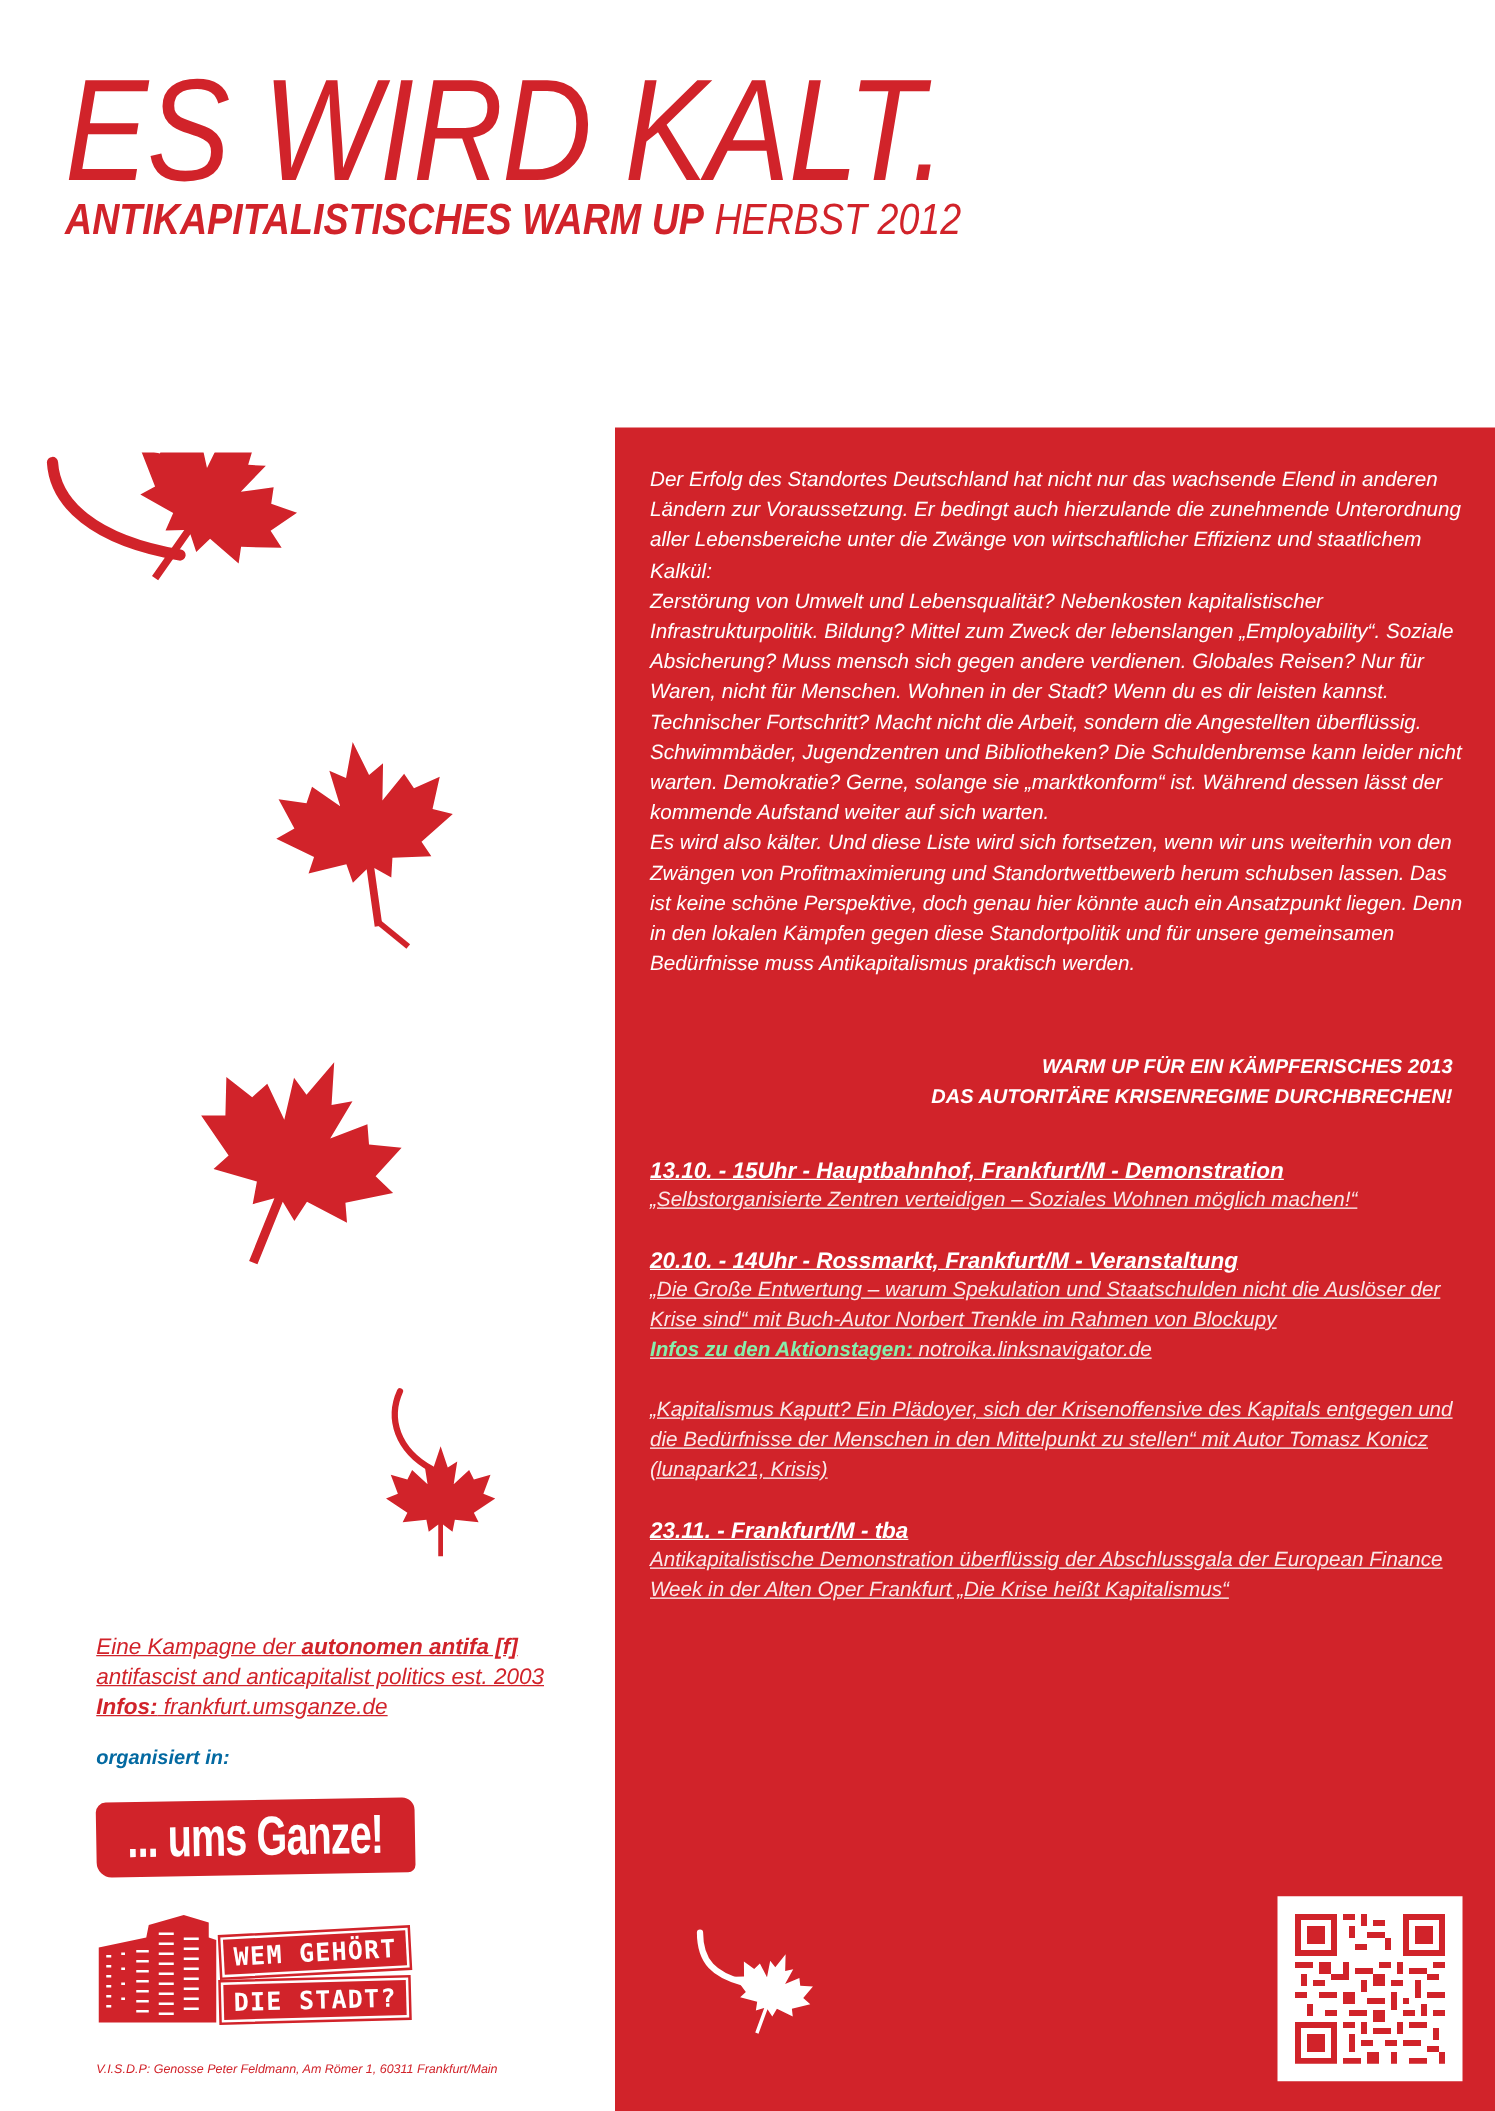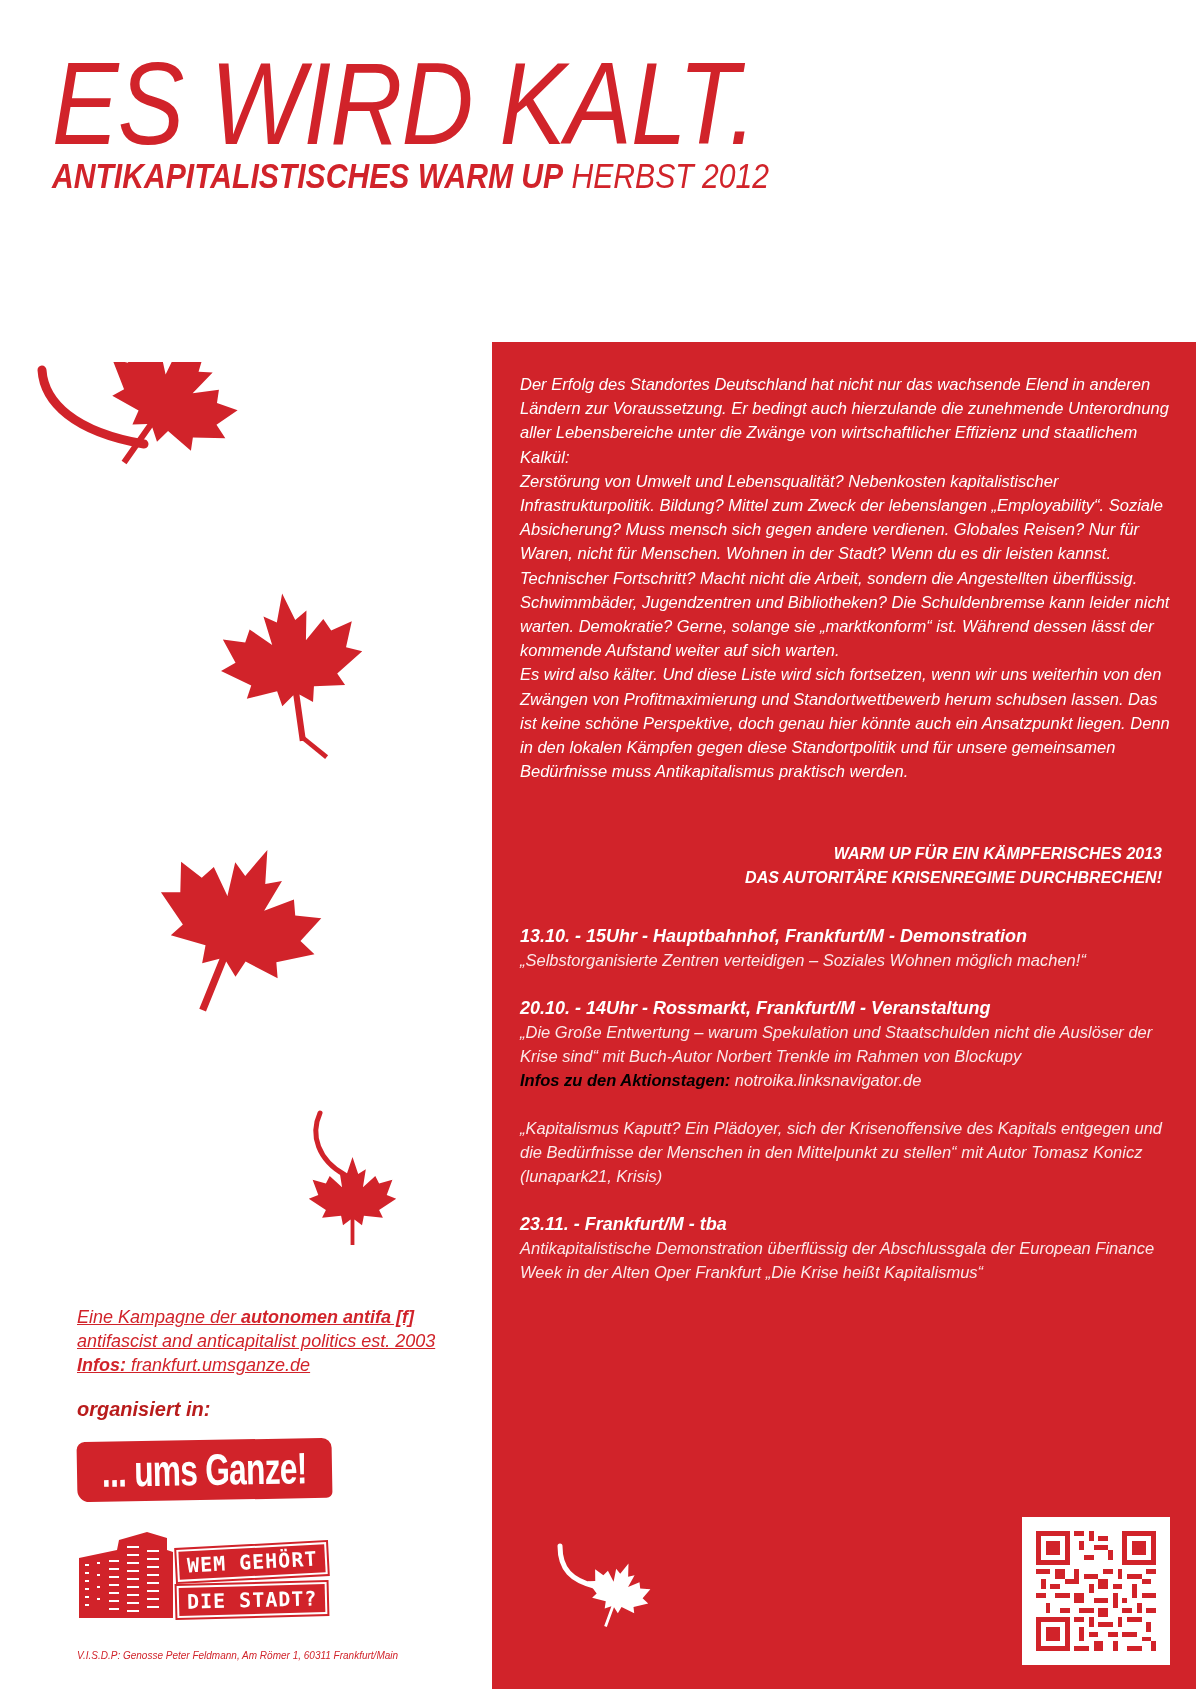--- a/index.html
+++ b/index.html
@@ -33,42 +33,42 @@
     position: absolute; left: 28px; top: 30px; width: 650px;
     font-style: italic; font-size: 16.5px; line-height: 24.2px;
     color: #ffffff; text-align: left;
   }
   .intro p { margin: 0; }
   .slogan {
     position: absolute; right: 34px; top: 500px; width: 640px; text-align: right;
     font-style: italic; font-weight: bold; font-size: 16px; line-height: 24px; color: #ffffff;
   }
   .events { position: absolute; left: 28px; top: 582px; width: 650px; }
-  .event { margin-bottom: 24px; }
+  .event { margin-bottom: 24px; text-decoration: underline; }
   .event-title {
     font-style: italic; font-weight: bold; font-size: 18px; line-height: 24px; color: #ffffff;
   }
   .event-desc { font-style: italic; font-size: 16.5px; line-height: 24px; color: #fbe9e9; }
   .event-info { font-style: italic; font-size: 16.5px; line-height: 24px; color: #fbe9e9; }
-  .event-info .k { font-weight: bold; color: #000000; }
+  .event-info .k { font-weight: bold; color: #86efac; }
 
   .qr {
     position: absolute; left: 530px; top: 1175px; width: 148px; height: 148px;
     background: #ffffff; padding: 14px;
   }
   .qr svg { width: 100%; height: 100%; display: block; }
 
   .campaign {
     position: absolute; left: 77px; top: 1305px; width: 400px;
     font-style: italic; font-size: 18px; line-height: 24px; color: #d1232a; text-decoration: underline;
   }
   .campaign .b { font-weight: bold; }
   .organized {
     position: absolute; left: 77px; top: 1398px;
-    font-style: italic; font-weight: bold; font-size: 20px; color: #b91c1c;
+    font-style: italic; font-weight: bold; font-size: 16px; color: #0369a1;
   }
   .logo-umsganze {
     position: absolute; left: 77px; top: 1440px; width: 255px; height: 60px;
     background: #d1232a; border-radius: 8px 10px 6px 12px;
     display: flex; align-items: center; justify-content: center;
     transform: rotate(-1deg);
   }
   .logo-umsganze span {
     color: #ffffff; font-weight: bold; font-size: 44px; letter-spacing: -1px;
     transform: scaleX(0.72); white-space: nowrap; display: inline-block;

